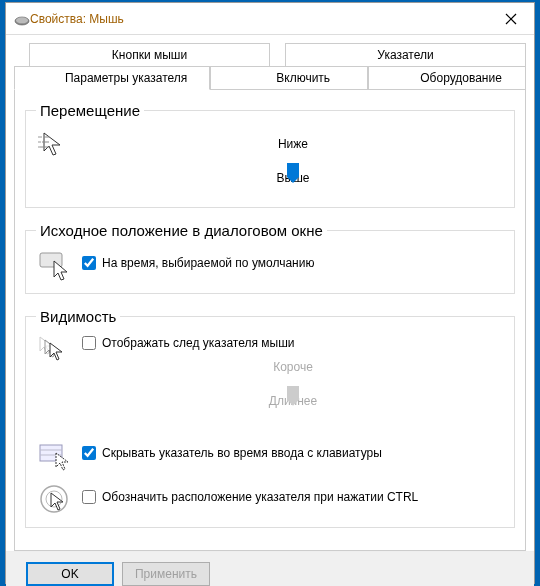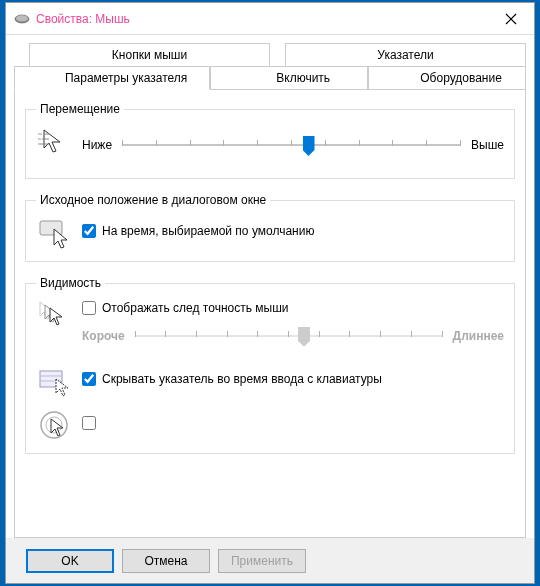--- a/index.html
+++ b/index.html
@@ -1,48 +1,48 @@
 <!DOCTYPE html>
 <html><head>
 <meta charset="utf-8">
 <style>
 * { box-sizing: border-box; margin: 0; padding: 0; font-family: "Segoe UI", Tahoma, sans-serif; font-size: 12px; }
 body { background: #0063B1; width: 540px; height: 586px; overflow: hidden; }
 .window { width: 530px; height: 582px; margin: 2px auto; background: #fff; border: 1px solid #999; display: flex; flex-direction: column; }
 .titlebar { background: #fff; height: 32px; display: flex; align-items: center; padding: 0 0 0 8px; border-bottom: 1px solid #ddd; }
-.titlebar .title { color: #ec4899; font-size: 12px; flex: 1; display: flex; align-items: center; gap: 6px; }
+.titlebar .title { color: #a16207; font-size: 12px; flex: 1; display: flex; align-items: flex-end; }
 .titlebar .close { width: 46px; height: 32px; display: flex; align-items: center; justify-content: center; cursor: pointer; }
 .titlebar .close svg { stroke: #000; }
 .mouse-icon { width: 16px; height: 10px; }
 
 .tabs-wrap { padding: 8px 8px 0 8px; }
 .tab { border: 1px solid #ccc; border-bottom: none; padding: 4px 0; text-align: center; cursor: pointer; background: #fff; position: relative; }
 .tab.row1 { flex: 1; margin-left: 15px; }
 .tab.row2 { flex: 1; padding-left: 28px; }
 .tab.active { background: #fff; border-bottom: 1px solid #fff; z-index: 2; margin-bottom: -1px; }
 .tabrow { display: flex; width: 100%; }
 
 .content { border: 1px solid #ccc; margin: 0 8px; padding: 12px 10px 8px 10px; flex: 1; background: #fff; }
 
 fieldset { border: 1px solid #ddd; border-radius: 0; padding: 10px 10px 12px 10px; margin-bottom: 14px; position: relative; }
-fieldset legend { padding: 0 4px; font-size: 12px; color: #000; }
+fieldset legend { padding: 0 4px; font-size: 15px; color: #000; }
 .row { display: flex; align-items: flex-start; gap: 10px; }
 .icon-col { width: 36px; display: flex; align-items: center; justify-content: center; flex-shrink: 0; }
 .text-col { flex: 1; }
 
-.slider-row { display: flex; align-items: center; gap: 10px; margin: 8px 0 10px 0; }
+.slider-row { display: flex; align-items: center; gap: 10px; margin: 8px 0 10px 0; flex-direction: column; }
 .slider-label { font-size: 12px; color: #000; }
 .slider { flex: 1; height: 22px; position: relative; }
 .slider .track { position: absolute; top: 10px; left: 0; right: 0; height: 2px; background: #c5c5c5; }
 .slider .ticks { position: absolute; top: 6px; left: 0; right: 0; height: 10px; display: flex; justify-content: space-between; }
 .slider .ticks span { width: 1px; height: 6px; background: #b0b0b0; }
 .slider .thumb { position: absolute; top: 2px; width: 12px; height: 20px; background: #0078d7; clip-path: polygon(0 0, 100% 0, 100% 70%, 50% 100%, 0 70%); transform: translateX(-50%); }
 .slider.disabled .track { background: #e5e5e5; }
 .slider.disabled .thumb { background: #ccc; }
-.slider-label.disabled { color: #aaa; font-weight: bold; }
+.slider-label.disabled { color: #aaa; }
 
 label.check { display: flex; align-items: flex-start; gap: 6px; font-size: 12px; cursor: pointer; line-height: 1.4; }
 label.check input { width: 14px; height: 14px; margin-top: 1px; accent-color: #0078d7; flex-shrink: 0; }
 
 .buttons { display: flex; justify-content: flex-start; gap: 8px; padding: 10px 20px; border-top: 1px solid #eee; background: #f0f0f0; }
 .btn { min-width: 88px; height: 24px; border: 1px solid #adadad; background: #e1e1e1; cursor: pointer; font-size: 12px; }
 .btn.default { border: 1px solid #0078d7; box-shadow: inset 0 0 0 1px #0078d7; }
 .btn.disabled { color: #a0a0a0; cursor: default; }
 
 .icon-svg { width: 32px; height: 32px; }
@@ -148,21 +148,21 @@
               </g>
             <g opacity="0.6">
                 <path d="M7 5 L7 19 L11 15 L14 22 L16 21 L13 14 L19 14 Z" fill="#fff" stroke="#555"></path>
               </g>
             <path d="M12 8 L12 22 L16 18 L19 25 L21 24 L18 17 L24 17 Z" fill="#fff" stroke="#333"></path>
           </svg>
         </div>
         <div class="text-col">
           <label class="check">
             <input type="checkbox" style="">
-            <span>Отображать след точность мыши</span>
+            <span>Отображать след указателя мыши</span>
           </label>
           <div class="slider-row">
             <span class="slider-label disabled">Короче</span>
             <div class="slider disabled">
               <div class="track"></div>
               <div class="ticks">
                   <span></span>
                   <span></span>
                   <span></span>
                   <span></span>
@@ -174,21 +174,21 @@
                   <span></span>
                   <span></span>
                 </div>
               <div class="thumb" style="left:55%"></div>
             </div>
             <span class="slider-label disabled">Длиннее</span>
           </div>
         </div>
       </div>
 
-      <div class="row" style="margin-top:8px">
+      <div class="row" style="margin-top:21px">
         <div class="icon-col">
           <svg class="icon-svg" viewBox="0 0 32 32">
             <rect x="2" y="6" width="22" height="16" fill="#eef" stroke="#99b"></rect>
             <line x1="2" y1="11" x2="24" y2="11" stroke="#bbc"></line>
               <line x1="2" y1="16" x2="24" y2="16" stroke="#bbc"></line>
             <path d="M18 14 L18 28 L22 24 L25 31 L27 30 L24 23 L30 23 Z" fill="#fff" stroke="#333" stroke-dasharray="2 1"></path>
           </svg>
         </div>
         <div class="text-col" style="padding-top:6px">
           <label class="check">
@@ -202,25 +202,25 @@
         <div class="icon-col">
           <svg class="icon-svg" viewBox="0 0 32 32">
             <circle cx="16" cy="16" r="13" fill="none" stroke="#aaa" stroke-width="1.5"></circle>
             <circle cx="16" cy="16" r="8" fill="none" stroke="#bbb"></circle>
             <path d="M13 10 L13 24 L17 20 L20 27 L22 26 L19 19 L25 19 Z" fill="#fff" stroke="#333"></path>
           </svg>
         </div>
         <div class="text-col" style="padding-top:6px">
           <label class="check">
             <input type="checkbox" style="">
+            <span>Обозначить расположение указателя при нажатии CTRL</span>
           </label>
         </div>
       </div>
     </fieldset>
 
   </div>
 
   <div class="buttons">
     <button class="btn default"><span>OK</span></button>
-    <button class="btn"><span>Отмена</span></button>
     <button class="btn disabled"><span>Применить</span></button>
   </div>
 </div>
 
 </body></html>

